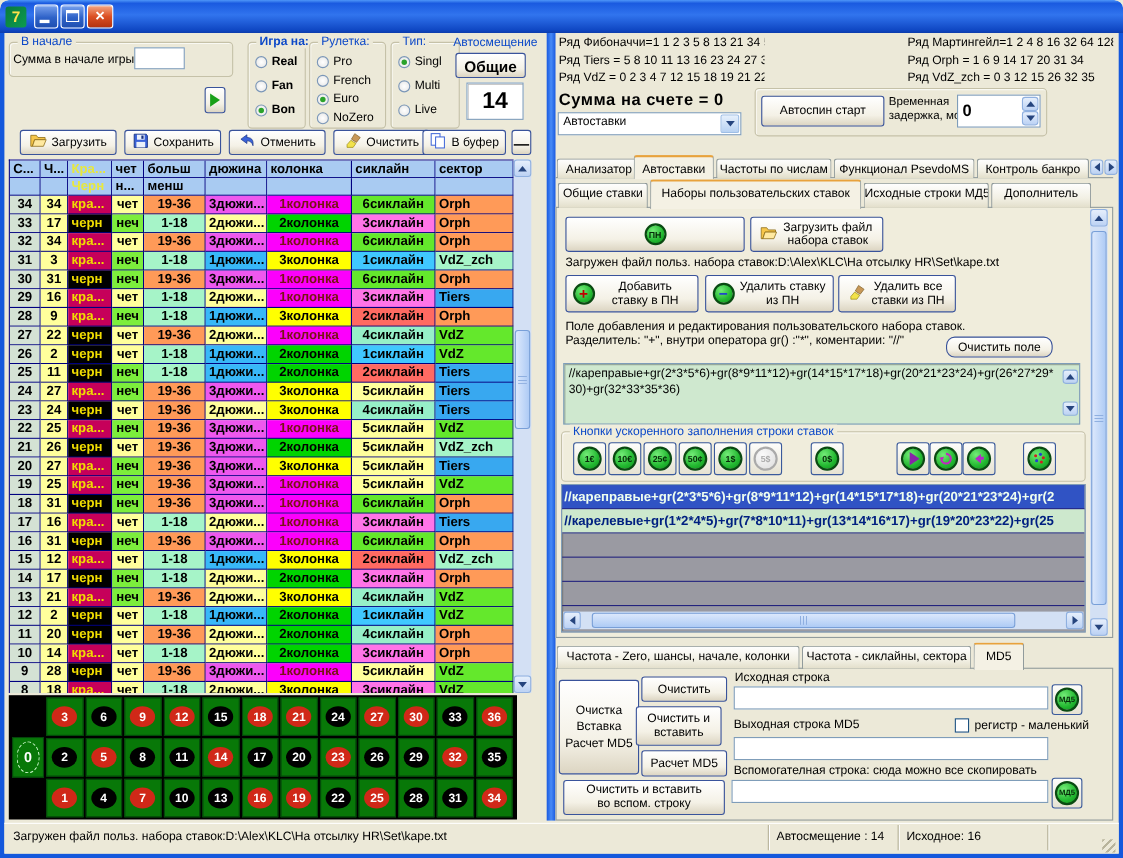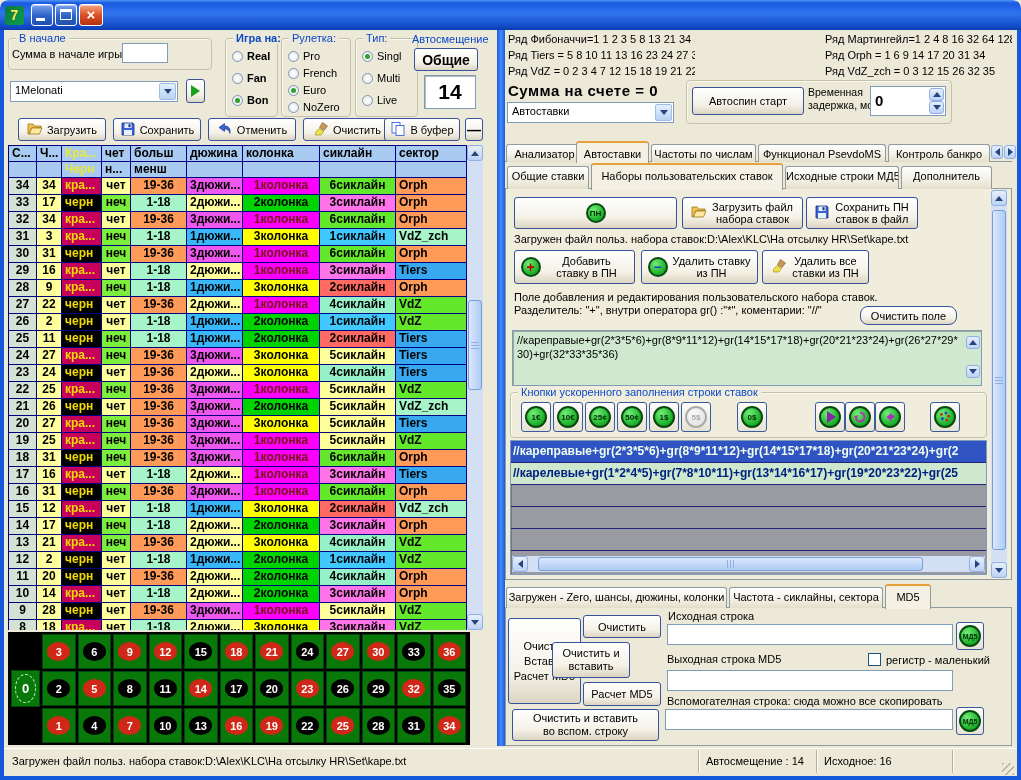--- a/index.html
+++ b/index.html
@@ -116,26 +116,20 @@
   <div class="edge" style="right:0;top:30px;width:4px;height:750px;"></div>
   <div class="edge" style="left:0;bottom:0;width:1021px;height:4px;"></div>
   <div class="divider"></div>
 
   <div class="abs groupbox" style="left:8px;top:38px;width:204px;height:32px;">
     <span class="group-label">В начале</span>
   </div>
   <div class="abs lbl" style="left:12px;top:48px;">Сумма в начале игры</div>
   <input class="abs field" style="left: 122px; top: 43px; width: 46px; height: 20px;" value="">
 
-  <div class="abs combo" style="left:10px;top:81px;width:168px;height:21px;">
-    <div class="txt">1Melonati</div>
-    <div class="drop">
-        <span class="tri down"></span>
-      </div>
-  </div>
   <div class="abs xp-btn" style="left:186px;top:79px;width:19px;height:24px;">
     <span style="width:0;height:0;border:6px solid transparent;border-left:9px solid #18A018;margin-left:6px;"></span>
   </div>
 
   <div class="abs groupbox" style="left:225px;top:38px;width:53px;height:79px;font-weight:bold;">
     <span class="group-label">Игра на:</span>
     <div id="radioG0">
         <div class="radio-item" style="left: 6px; top: 11px;">
           <span class="radio"></span>
           <span>Real</span>
@@ -704,29 +698,20 @@
   <div class="abs xp-btn" style="left:514px;top:197px;width:163px;height:32px;z-index:4;">
     <span class="cbtn" style="width:20px;height:20px;font-size:8px;">ПН</span>
   </div>
   <div class="abs xp-btn" style="left:682px;top:197px;width:121px;height:32px;z-index:4;">
     <span class="js-icon"><svg width="16" height="16" viewBox="0 0 16 16">
           <path d="M1 3h5l1.5 2H14v2H4.5L2.5 13H1z" fill="#F6C64A" stroke="#8A6914" stroke-width="0.7"></path>
           <path d="M2.5 13l2-6H15l-2.5 6z" fill="#FFE9A0" stroke="#8A6914" stroke-width="0.7"></path>
         </svg></span>
     <span style="white-space:normal;width:84px;line-height:12px;text-align:center;">Загрузить файл набора ставок</span>
   </div>
-  <div class="abs xp-btn" style="left:806px;top:197px;width:112px;height:32px;z-index:4;">
-    <span class="js-icon"><svg width="16" height="16" viewBox="0 0 16 16">
-          <path d="M2 2h11l1 1.5V14H2z" fill="#3A62D8" stroke="#16307E" stroke-width="0.8"></path>
-          <rect x="4.5" y="2.5" width="7" height="4.5" fill="#EAF0FA"></rect>
-          <rect x="8.5" y="3.2" width="2" height="3" fill="#16307E"></rect>
-          <rect x="4" y="9" width="8" height="5" fill="#EAF0FA"></rect>
-        </svg></span>
-    <span style="white-space:normal;width:76px;line-height:12px;text-align:center;">Сохранить ПН ставок в файл</span>
-  </div>
   <div class="abs lbl" style="left:514px;top:233px;z-index:4;">Загружен файл польз. набора ставок:D:\Alex\KLC\На отсылку HR\Set\kape.txt</div>
 
   <div class="abs xp-btn" style="left:514px;top:250px;width:121px;height:34px;z-index:4;">
     <span class="cbtn" style="width:20px;height:20px;font-size:14px;color:#C00000;">+</span>
     <span style="white-space:normal;width:84px;line-height:12px;text-align:center;">Добавить ставку в ПН</span>
   </div>
   <div class="abs xp-btn" style="left:641px;top:250px;width:117px;height:34px;z-index:4;">
     <span class="cbtn" style="width:20px;height:20px;font-size:14px;color:#2040D0;">−</span>
     <span style="white-space:normal;width:80px;line-height:12px;text-align:center;">Удалить ставку из ПН</span>
   </div>
@@ -781,34 +766,34 @@
     <div class="sb-btn" style="left:0;bottom:0;width:16px;height:16px;">
         <span class="tri down"></span>
       </div>
     <div class="sb-thumb" style="left:1px;top:20px;width:14px;height:340px;">
         <span class="gripv"></span>
       </div>
   </div>
 
   <div class="tab-page" style="left:505px;top:607px;width:507px;height:139px;background:#ECE9D8;"></div>
   <div id="tabsBottom">
-      <div class="tab" style="left: 506px; width: 221px; top: 587px; height: 21px;">Загружен - Zero, шансы, дюжины, колонки</div>
+      <div class="tab" style="left: 506px; width: 221px; top: 587px; height: 21px;">Частота - Zero, шансы, начале, колонки</div>
       <div class="tab" style="left: 729px; width: 154px; top: 587px; height: 21px;">Частота - сиклайны, сектора</div>
       <div class="tab active" style="left: 885px; width: 46px; top: 584px; height: 25px; padding-top: 5px;">MD5</div>
     </div>
 
   <div class="abs xp-btn" style="left:508px;top:618px;width:73px;height:86px;z-index:4;">
     <div style="line-height:15px;text-align:center;">
       <div>Очистка</div>
       <div>Вставка</div>
       <div>Расчет MD5</div>
     </div>
   </div>
   <div class="abs xp-btn" style="left:583px;top:615px;width:78px;height:23px;z-index:4;">Очистить</div>
-  <div class="abs xp-btn" style="left:552px;top:642px;width:78px;height:36px;z-index:4;">
+  <div class="abs xp-btn" style="left:578px;top:642px;width:78px;height:36px;z-index:4;">
     <div style="line-height:13px;text-align:center;">
       <div>Очистить и</div>
       <div>вставить</div>
     </div>
   </div>
   <div class="abs xp-btn" style="left:583px;top:682px;width:78px;height:24px;z-index:4;">Расчет MD5</div>
   <div class="abs xp-btn" style="left:512px;top:709px;width:147px;height:32px;z-index:4;">
     <div style="line-height:13px;text-align:center;">
       <div>Очистить и  вставить</div>
       <div>во вспом. строку</div>

